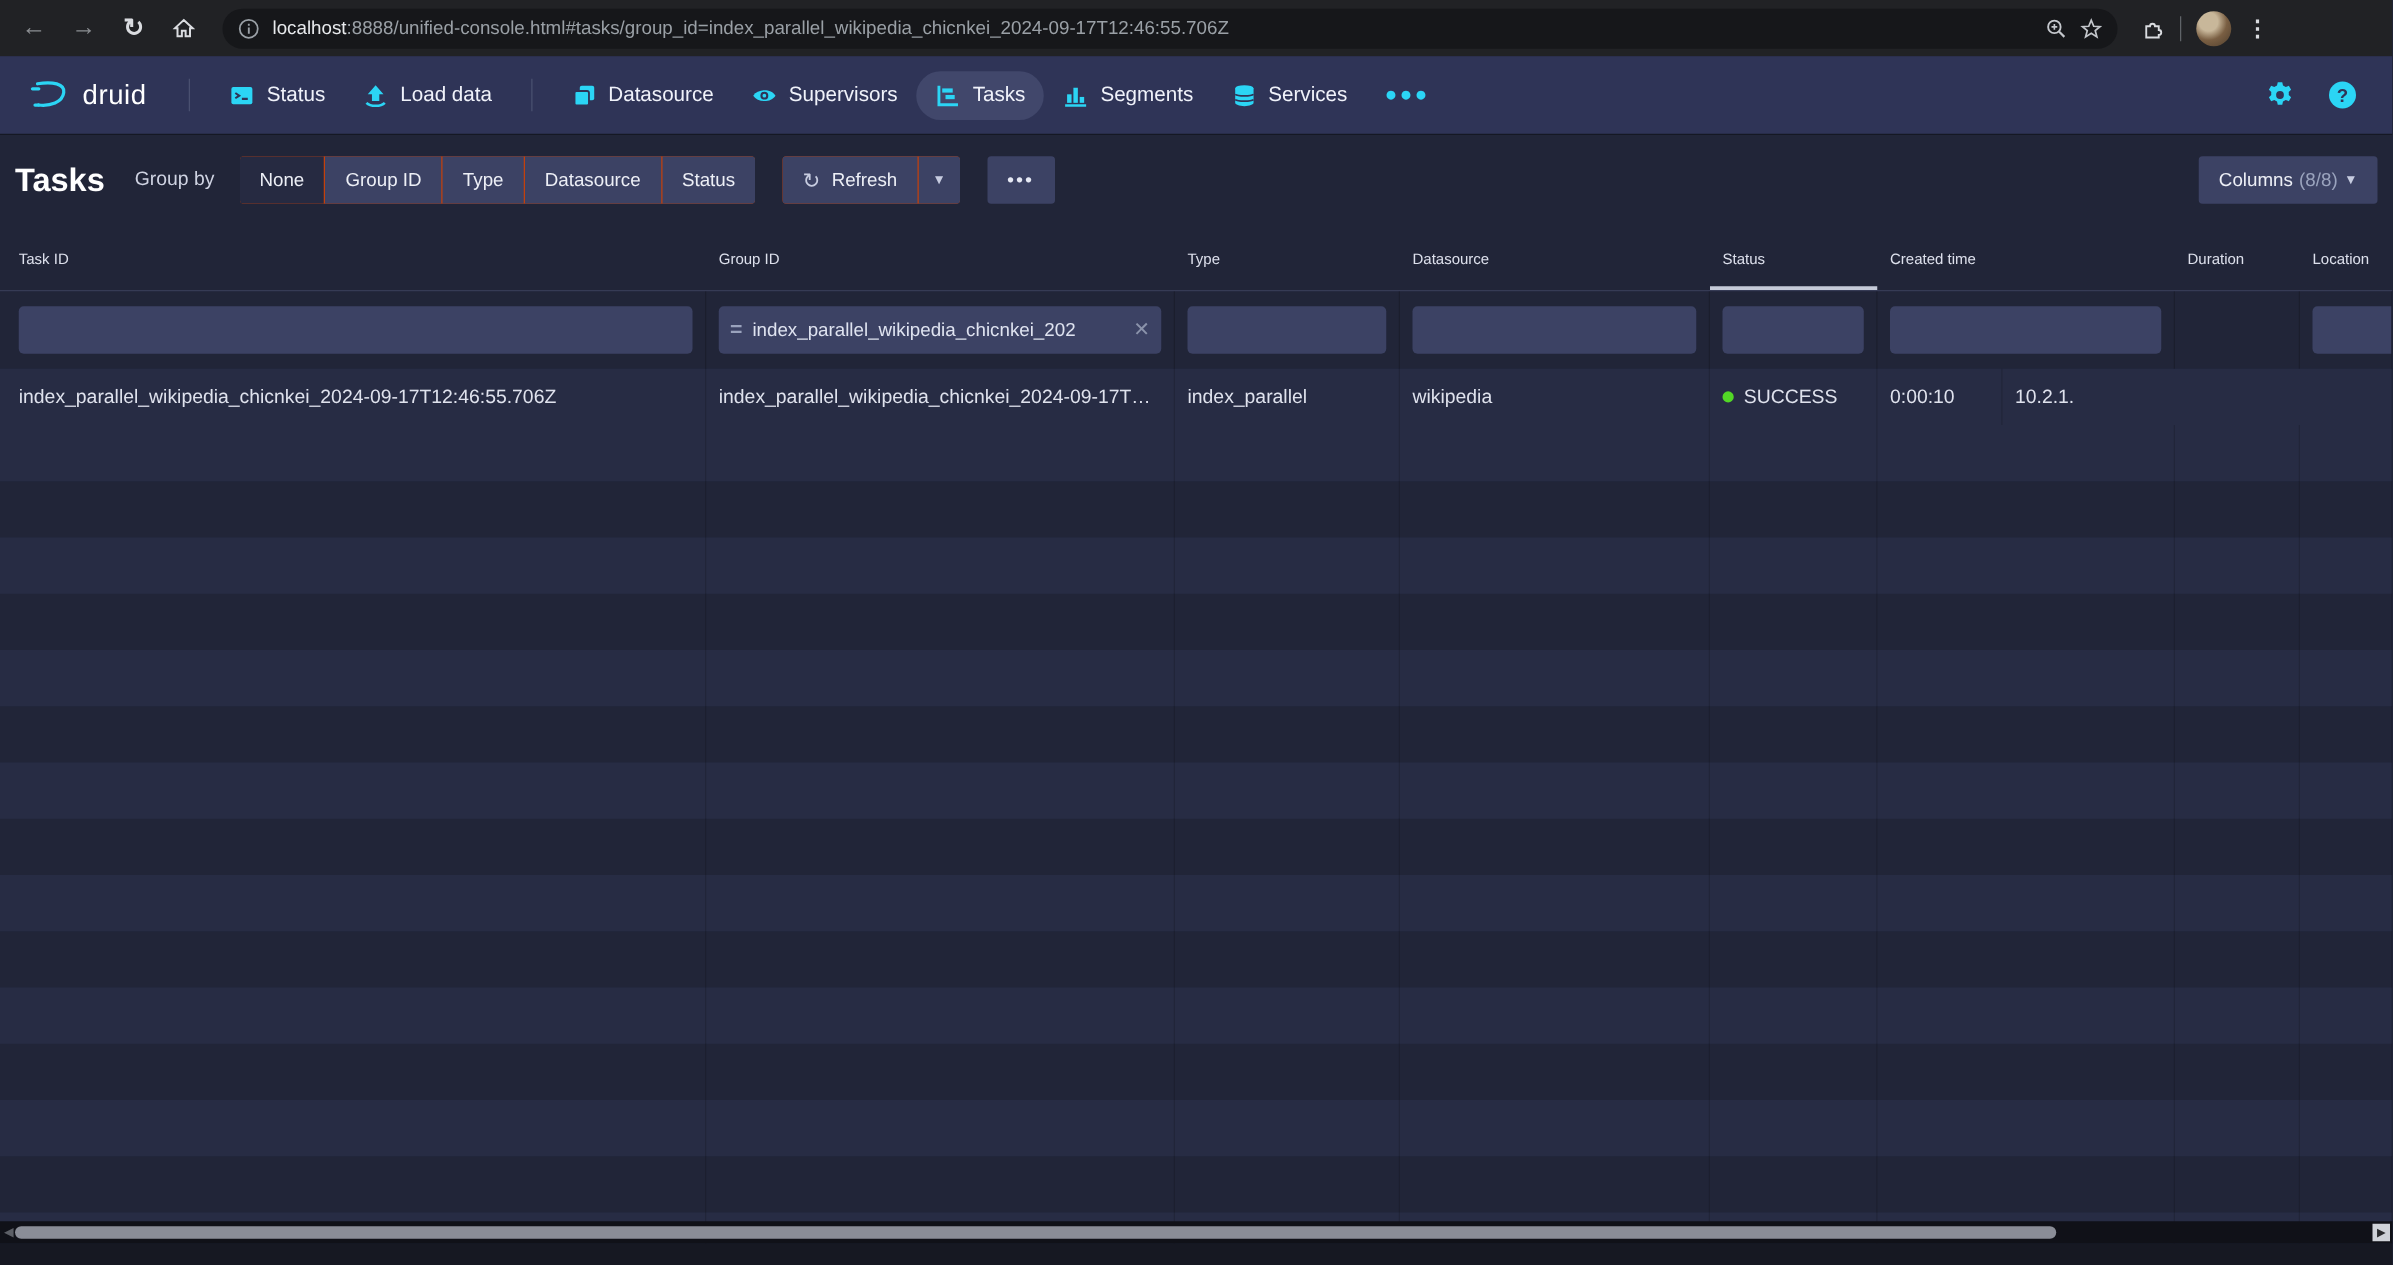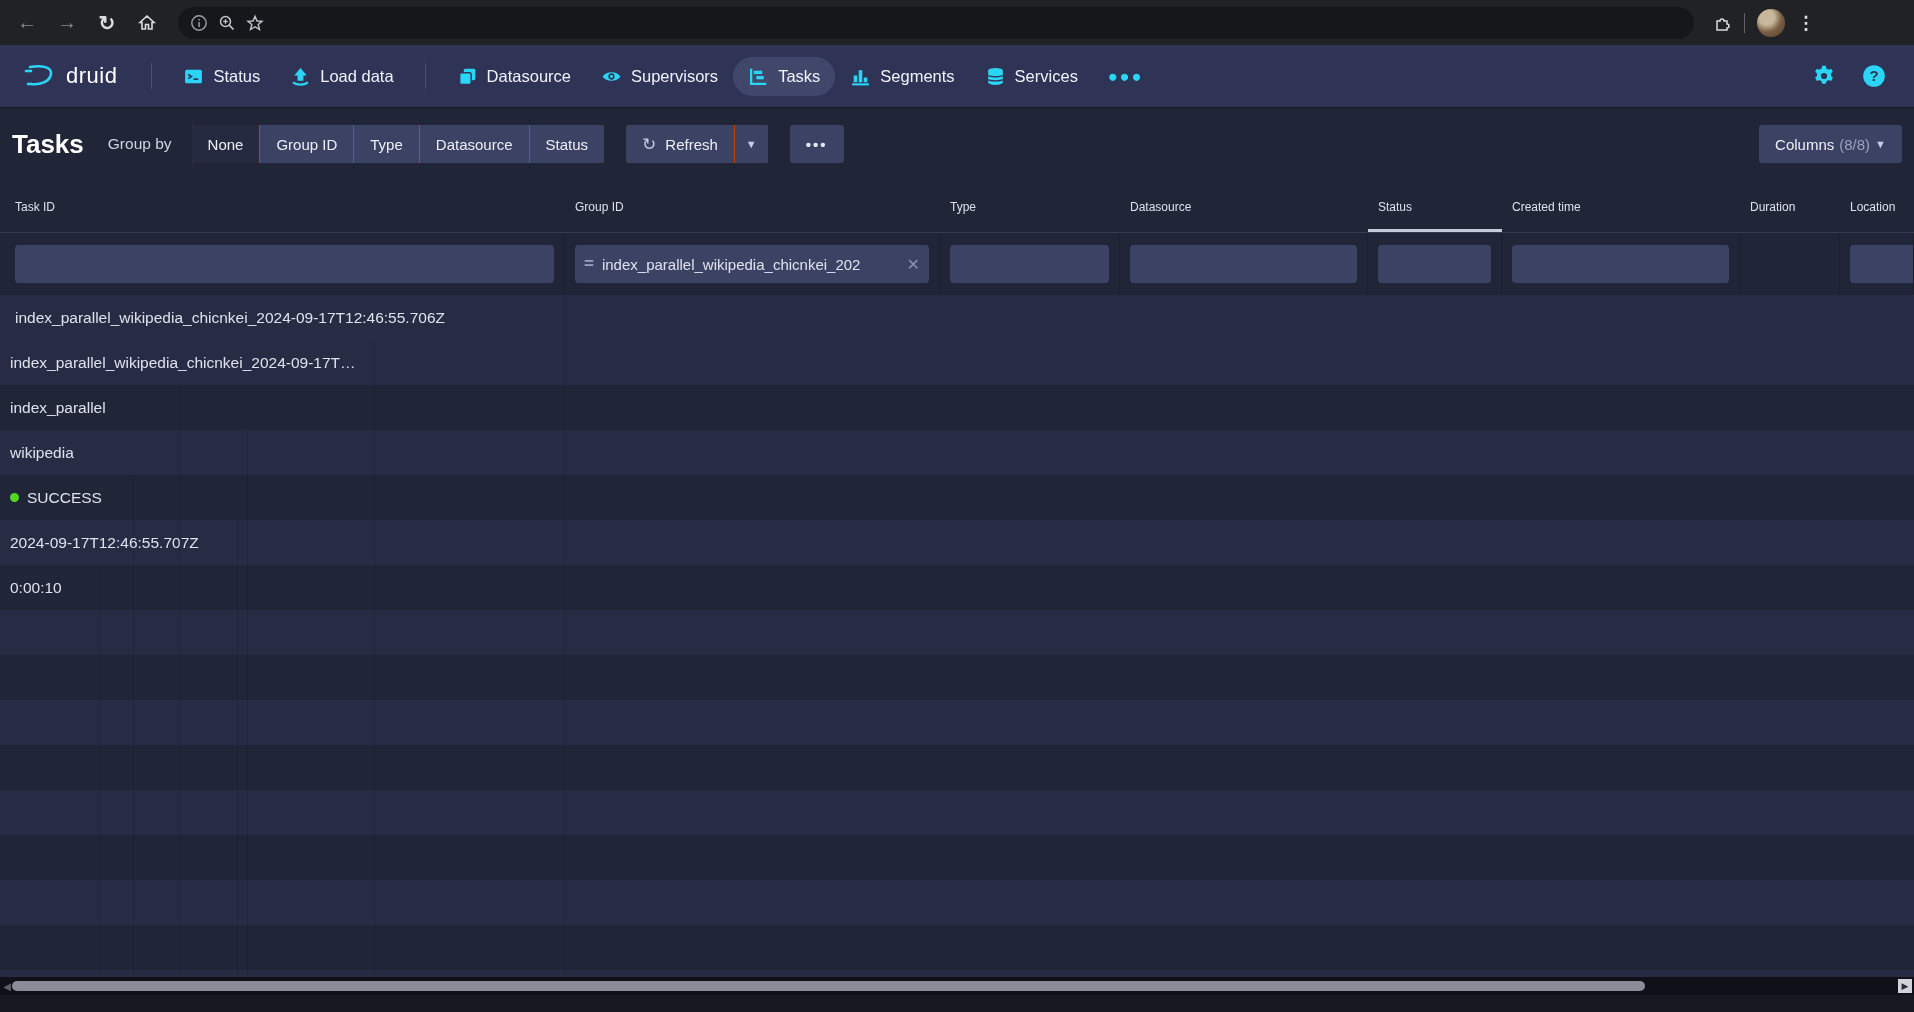--- a/index.html
+++ b/index.html
@@ -60,21 +60,21 @@
 
   .tfilter { height:62px; display:flex; align-items:center; }
   .tfilter .cell { height:100%; display:flex; align-items:center; border-right:1px solid rgba(0,0,0,.18); }
   .finput { height:38px; background:#3c4264; border-radius:4px; width:100%; display:flex;
             align-items:center; padding:0 9px; gap:8px; }
   .finput.clipped { min-width:220px; }
   .eq-icon { color:#9aa3bd; font-size:17px; font-weight:bold; }
   .chip-text { color:#dfe3f0; font-size:15px; overflow:hidden; white-space:nowrap; flex:1; }
   .x-icon { color:#8b93ab; font-size:16px; padding-left:6px; }
 
-  .trow { height:45px; display:flex;flex-direction:column; }
+  .trow { height:45px; display:flex; }
   .trow:nth-child(odd) { background:#272c44; }
   .trow .cell { height:100%; display:flex; align-items:center; color:#dfe2ed; font-size:15.5px;
                 border-right:1px solid rgba(0,0,0,.15); }
   .ellip { overflow:hidden; text-overflow:ellipsis; white-space:nowrap; }
   .status-dot { width:9px; height:9px; border-radius:50%; background:#52d726; margin-right:8px; flex:0 0 auto; }
 
   
   .scrollstrip { position:absolute; left:0; top:977px; width:1914px; height:18px; background:#101118;
                  display:flex; align-items:center; }
   .sb-arrow { width:14px; text-align:center; color:#5c5f66; font-size:10px; flex:0 0 auto; }
@@ -96,20 +96,21 @@
     <svg class="icon16" viewBox="0 0 18 18">
         <path d="M9 2 L16 8.5 H14 V15 H10.5 V10.5 H7.5 V15 H4 V8.5 H2 Z" fill="none" stroke="#dadce0" stroke-width="1.6"></path>
       </svg>
   </div>
   <div class="omnibox">
     <svg class="icon16" viewBox="0 0 18 18">
       <circle cx="9" cy="9" r="7.2" fill="none" stroke="#9aa0a6" stroke-width="1.4"></circle>
       <rect x="8.3" y="8" width="1.5" height="5" fill="#9aa0a6"></rect>
         <rect x="8.3" y="5" width="1.5" height="1.6" fill="#9aa0a6"></rect>
     </svg>
+    <div class="url"><b>localhost</b><span>:8888/unified-console.html#tasks/group_id=index_parallel_wikipedia_chicnkei_2024-09-17T12:46:55.706Z</span></div>
     <svg class="icon16" viewBox="0 0 18 18">
       <circle cx="7.5" cy="7.5" r="5" fill="none" stroke="#c4c7cc" stroke-width="1.5"></circle>
       <line x1="11.2" y1="11.2" x2="15.5" y2="15.5" stroke="#c4c7cc" stroke-width="1.7"></line>
       <line x1="5.2" y1="7.5" x2="9.8" y2="7.5" stroke="#c4c7cc" stroke-width="1.3"></line>
       <line x1="7.5" y1="5.2" x2="7.5" y2="9.8" stroke="#c4c7cc" stroke-width="1.3"></line>
     </svg>
     <svg class="icon16" viewBox="0 0 18 18">
       <path d="M9 2.2 L11 7 L16 7.3 L12.2 10.5 L13.5 15.5 L9 12.7 L4.5 15.5 L5.8 10.5 L2 7.3 L7 7 Z" fill="none" stroke="#c4c7cc" stroke-width="1.4"></path>
     </svg>
   </div>
@@ -296,23 +297,20 @@
     <div class="cell c2">
         <span>index_parallel</span>
       </div>
     <div class="cell c3">
         <span>wikipedia</span>
       </div>
     <div class="cell c4">
       <span class="status-dot"></span>
       <span>SUCCESS</span>
     </div>
-    <div class="cell c5">
-        <span>2024-09-17T12:46:55.707Z</span>
-      </div>
     <div class="cell c6">
         <span>0:00:10</span>
       </div>
     <div class="cell c7">
         <span class="ellip">10.2.1.</span>
       </div>
   </div>
   <div>
   <div class="trow">
     <div class="cell c0"></div>

